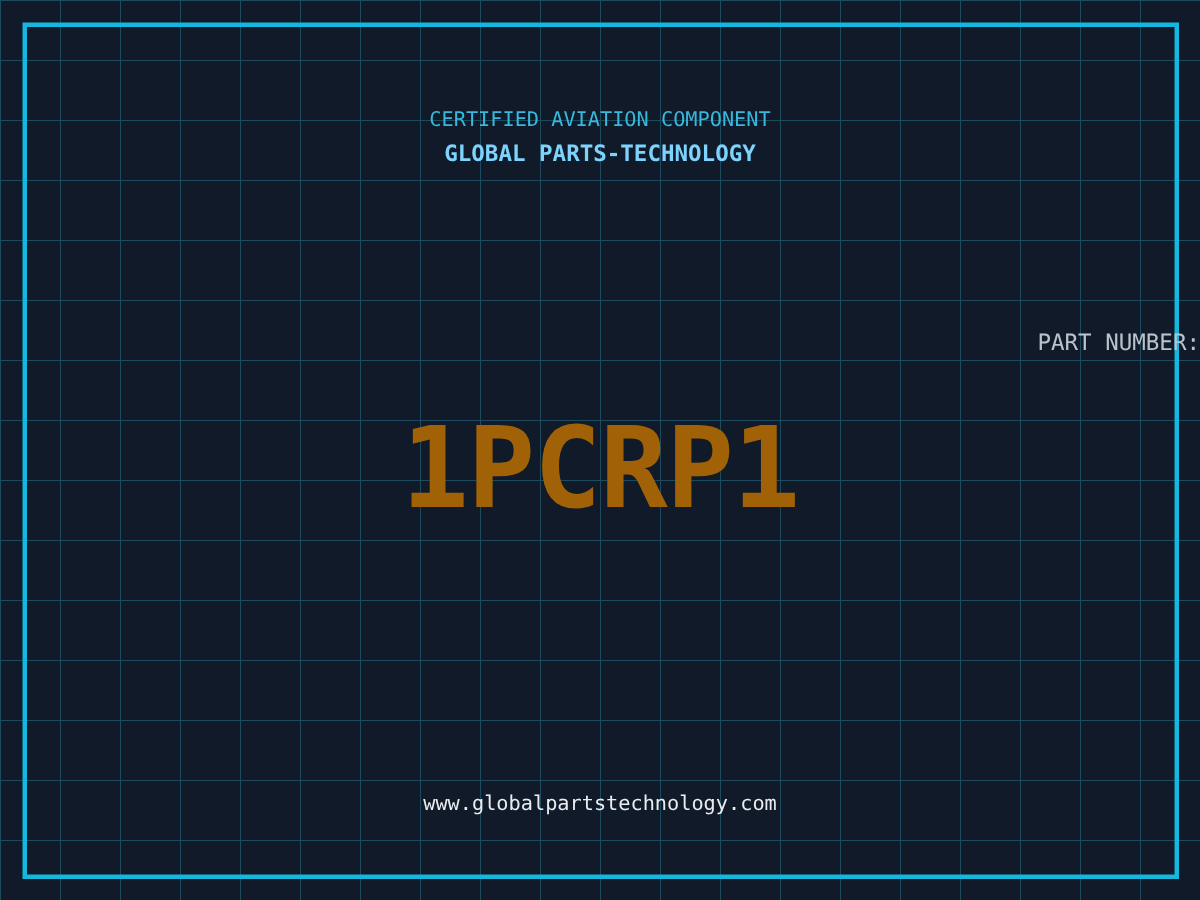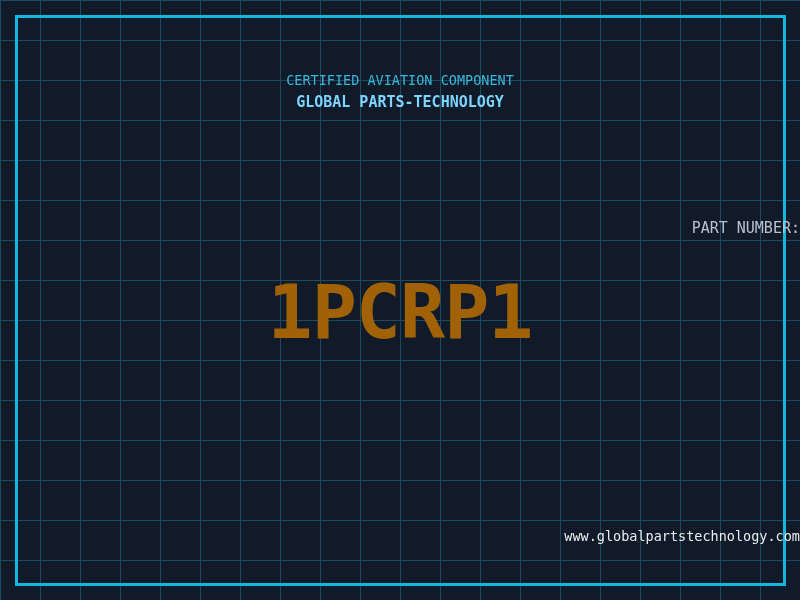--- a/index.html
+++ b/index.html
@@ -66,21 +66,20 @@
     font-weight: bold;
     color: #a16207;
     letter-spacing: -1px;
     margin-top: 12px;
   }
 
   .website-url {
     top: 530px;
     font-size: 13.5px;
     color: #e9edf0;
-    text-align: right;
   }
 </style>
 </head>
 <body>
 
 <div>
   <div class="frame"></div>
 
   <div class="txt brand-title">GLOBAL PARTS-TECHNOLOGY</div>
 

